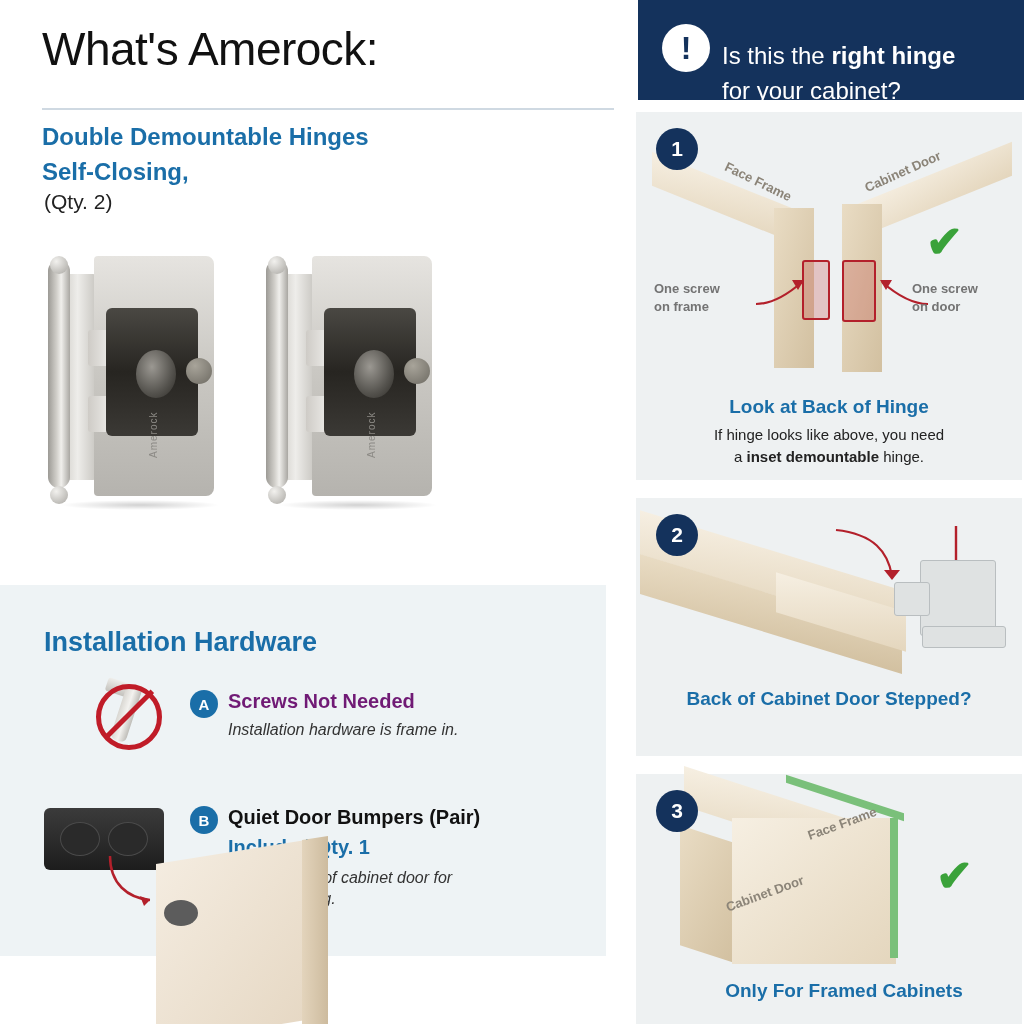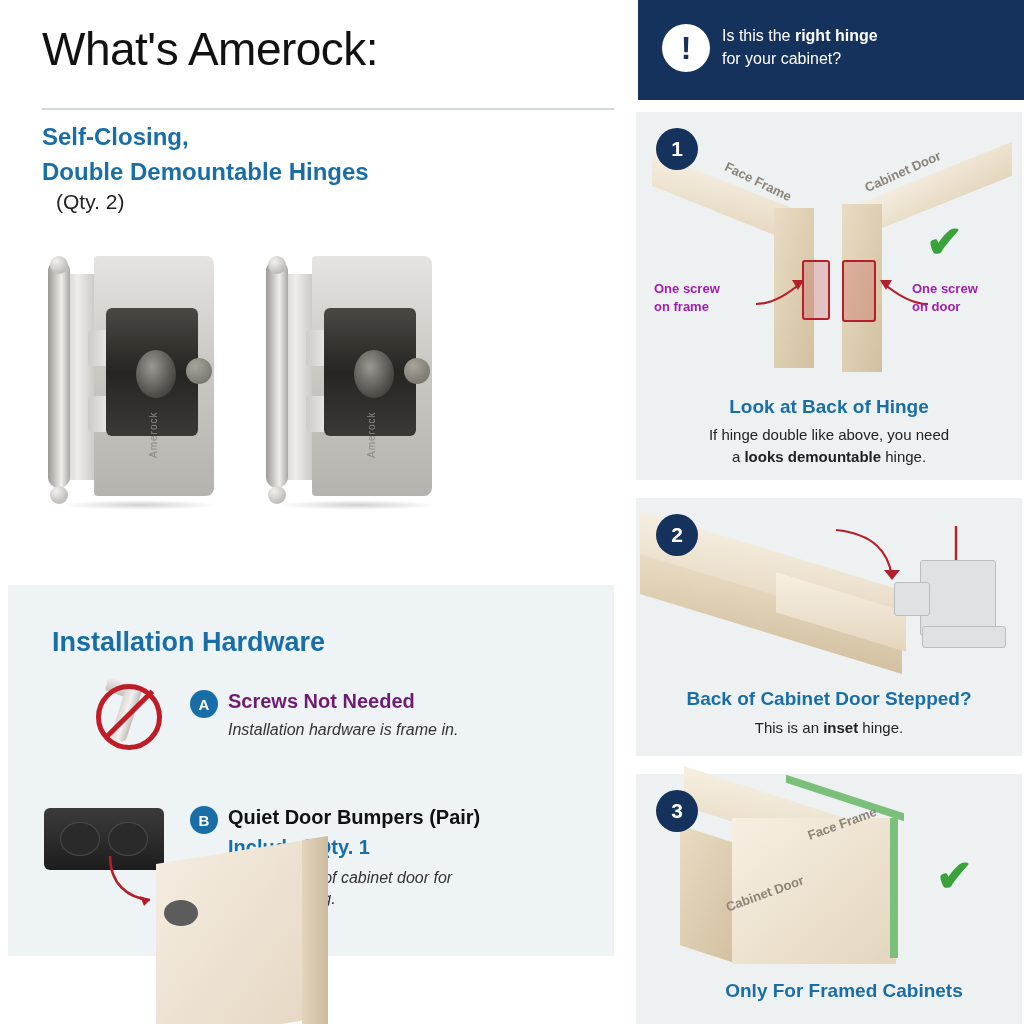--- a/index.html
+++ b/index.html
@@ -22,21 +22,21 @@
   }
   .rule {
     position: absolute; left: 42px; top: 108px; width: 572px; height: 2px;
     background: #cfd9e2;
   }
   .subtitle {
     position: absolute; left: 42px; top: 120px; width: 560px;
     font-size: 24px; font-weight: bold; color: #1a6ea8; line-height: 1.45;
   }
   .qty {
-    position: absolute; left: 56px; top: 190px;
+    position: absolute; left: 44px; top: 190px;
     font-size: 21px; color: #222;
   }
 
   
   .hinge-photos {
     position: absolute; left: 30px; top: 240px; width: 430px; height: 280px;
   }
   .hinge { position: absolute; top: 10px; width: 180px; height: 260px; }
   .hinge.one { left: 10px; }
   .hinge.two { left: 228px; }
@@ -95,21 +95,21 @@
     font-size: 10px; color: #8c8a85; transform: rotate(-90deg);
     transform-origin: left top; letter-spacing: 1px;
   }
   .h-shadow {
     position: absolute; left: 20px; top: 250px; width: 160px; height: 10px;
     background: radial-gradient(ellipse at center, rgba(0,0,0,0.18), rgba(0,0,0,0) 70%);
   }
 
   
   .install {
-    position: absolute; left: 8px; top: 585px; width: 606px; height: 371px;
+    position: absolute; left: 0; top: 585px; width: 606px; height: 371px;
     background: #eef3f5;
   }
   .install h2 {
     position: absolute; left: 44px; top: 42px;
     font-size: 27px; font-weight: bold; color: #1a6ea8;
   }
   .badge {
     position: absolute; width: 28px; height: 28px; border-radius: 50%;
     background: #1a6ea8; color: #fff; font-size: 15px; font-weight: bold;
     display: flex; align-items: center; justify-content: center;
@@ -202,22 +202,22 @@
     position: absolute; left: 4px; top: 0; width: 386px; height: 100px;
     background: #14325c; color: #fff;
   }
   .banner .excl {
     position: absolute; left: 24px; top: 24px; width: 48px; height: 48px;
     background: #fff; border-radius: 50%;
     display: flex; align-items: center; justify-content: center;
     color: #14325c; font-size: 32px; font-weight: bold; line-height: 1;
   }
   .banner .btxt {
-    position: absolute; left: 84px; top: 24px; width: 290px;
-    font-size: 16px; line-height: 1.45;
+    position: absolute; left: 84px; top: 39px; width: 290px;
+    font-size: 24px; line-height: 1.45;
   }
   .banner .btxt b { font-weight: bold; }
 
   .step {
     position: absolute; left: 636px; width: 386px; background: #eef1f2;
   }
   .step1 { top: 112px; height: 368px; }
   .step2 { top: 498px; height: 258px; }
   .step3 { top: 774px; height: 250px; }
 
@@ -252,21 +252,21 @@
   }
   .wood-d { background: linear-gradient(to bottom right,#e9dcc4,#d2c0a0); }
   .lbl-rot {
     position: absolute; font-size: 13px; color: #8b8478; font-weight: bold;
   }
   .red-plate {
     position: absolute; border: 2px solid #b3202b; border-radius: 3px;
     background: rgba(190,60,60,0.25);
   }
   .s1-txt {
-    position: absolute; font-size: 13px; font-weight: bold; color: #a21caf;
+    position: absolute; font-size: 13px; font-weight: bold; color: #737373;
     line-height: 1.4;
   }
   .check {
     position: absolute; font-size: 44px; color: #3aa23a; font-weight: bold;
     line-height: 1;
   }
 
   
   .s2hinge {
     position: absolute; background: #dfe2e2; border: 1px solid #b9bec0;
@@ -287,22 +287,22 @@
 <body>
 
 <div class="page">
 
   <div class="left">
 
     <div class="title">What's Amerock:</div>
     <div class="rule"></div>
 
     <div class="subtitle">
+      <div>Double Demountable Hinges</div>
       <div>Self-Closing,</div>
-      <div>Double Demountable Hinges</div>
     </div>
 
     <div class="qty">(Qty. 2)</div>
 
     <div class="hinge-photos">
       <div class="hinge one">
         <div class="h-plate"></div>
         <div class="h-knuckle"></div>
         <div class="h-pin-top"></div>
         <div class="h-pin-bot"></div>
@@ -401,44 +401,41 @@
     </svg>
 
     <div class="s1-txt" style="left:18px; top:168px;">One screw<br>on frame</div>
     <div class="s1-txt" style="left:276px; top:168px;">One screw<br>on door</div>
 
     <div class="check" style="left:290px; top:108px;">✔</div>
   </div>
   <div class="stepnum s1num">1</div>
   <div class="cap-head s1-head">Look at Back of Hinge</div>
   <div class="cap-body s1-body">
-    <span>If hinge double like above, you need</span><br>
-    <span>a </span><b>looks demountable</b><span> hinge.</span>
+    <span>If hinge looks like above, you need</span><br>
+    <span>a </span><b>inset demountable</b><span> hinge.</span>
   </div>
 
   <div class="step step2">
     <div class="wood" style="left:4px; top:52px; width:260px; height:44px; transform:skewY(17deg);"></div>
     <div class="wood wood-d" style="left:4px; top:96px; width:262px; height:40px; transform:skewY(17deg);"></div>
     <div class="wood" style="left:140px; top:94px; width:130px; height:40px; transform:skewY(17deg);"></div>
 
     <svg style="position:absolute; left:186px; top:22px; width:140px; height:120px;" viewBox="0 0 140 120">
       <path d="M14,10 C52,14 66,32 70,56" stroke="#b3202b" stroke-width="2.2" fill="none"></path>
       <path d="M70,60 L62,50 L78,50 Z" fill="#b3202b"></path>
       <path d="M134,6 L134,44 L106,44 L106,78 L134,78" stroke="#b3202b" stroke-width="2.4" fill="none"></path>
     </svg>
 
     <div class="s2hinge" style="left:284px; top:62px; width:76px; height:76px;"></div>
     <div class="s2hinge" style="left:258px; top:84px; width:36px; height:34px;"></div>
     <div class="s2hinge" style="left:286px; top:128px; width:84px; height:22px;"></div>
   </div>
   <div class="stepnum s2num">2</div>
   <div class="cap-head s2-head">Back of Cabinet Door Stepped?</div>
-  <div class="cap-body s2-body">
-    <span>This is an </span><b>inset</b><span> hinge.</span>
-  </div>
 
   <div class="step step3">
     <div class="wood" style="left:48px; top:26px; width:210px; height:40px; transform:skewY(18deg);"></div>
     <div class="wood wood-d" style="left:44px; top:60px; width:54px; height:120px; transform:skewY(18deg);"></div>
     <div class="wood" style="left:96px; top:44px; width:164px; height:146px;"></div>
     <div class="green-edge" style="left:150px; top:20px; width:118px; height:8px; transform:skewY(18deg);"></div>
     <div class="green-edge" style="left:254px; top:44px; width:8px; height:140px;"></div>
 
     <div class="lbl-rot3" style="left:170px; top:42px; transform:rotate(-20deg);">Face Frame</div>
     <div class="lbl-rot3" style="left:88px; top:112px; transform:rotate(-20deg);">Cabinet Door</div>

